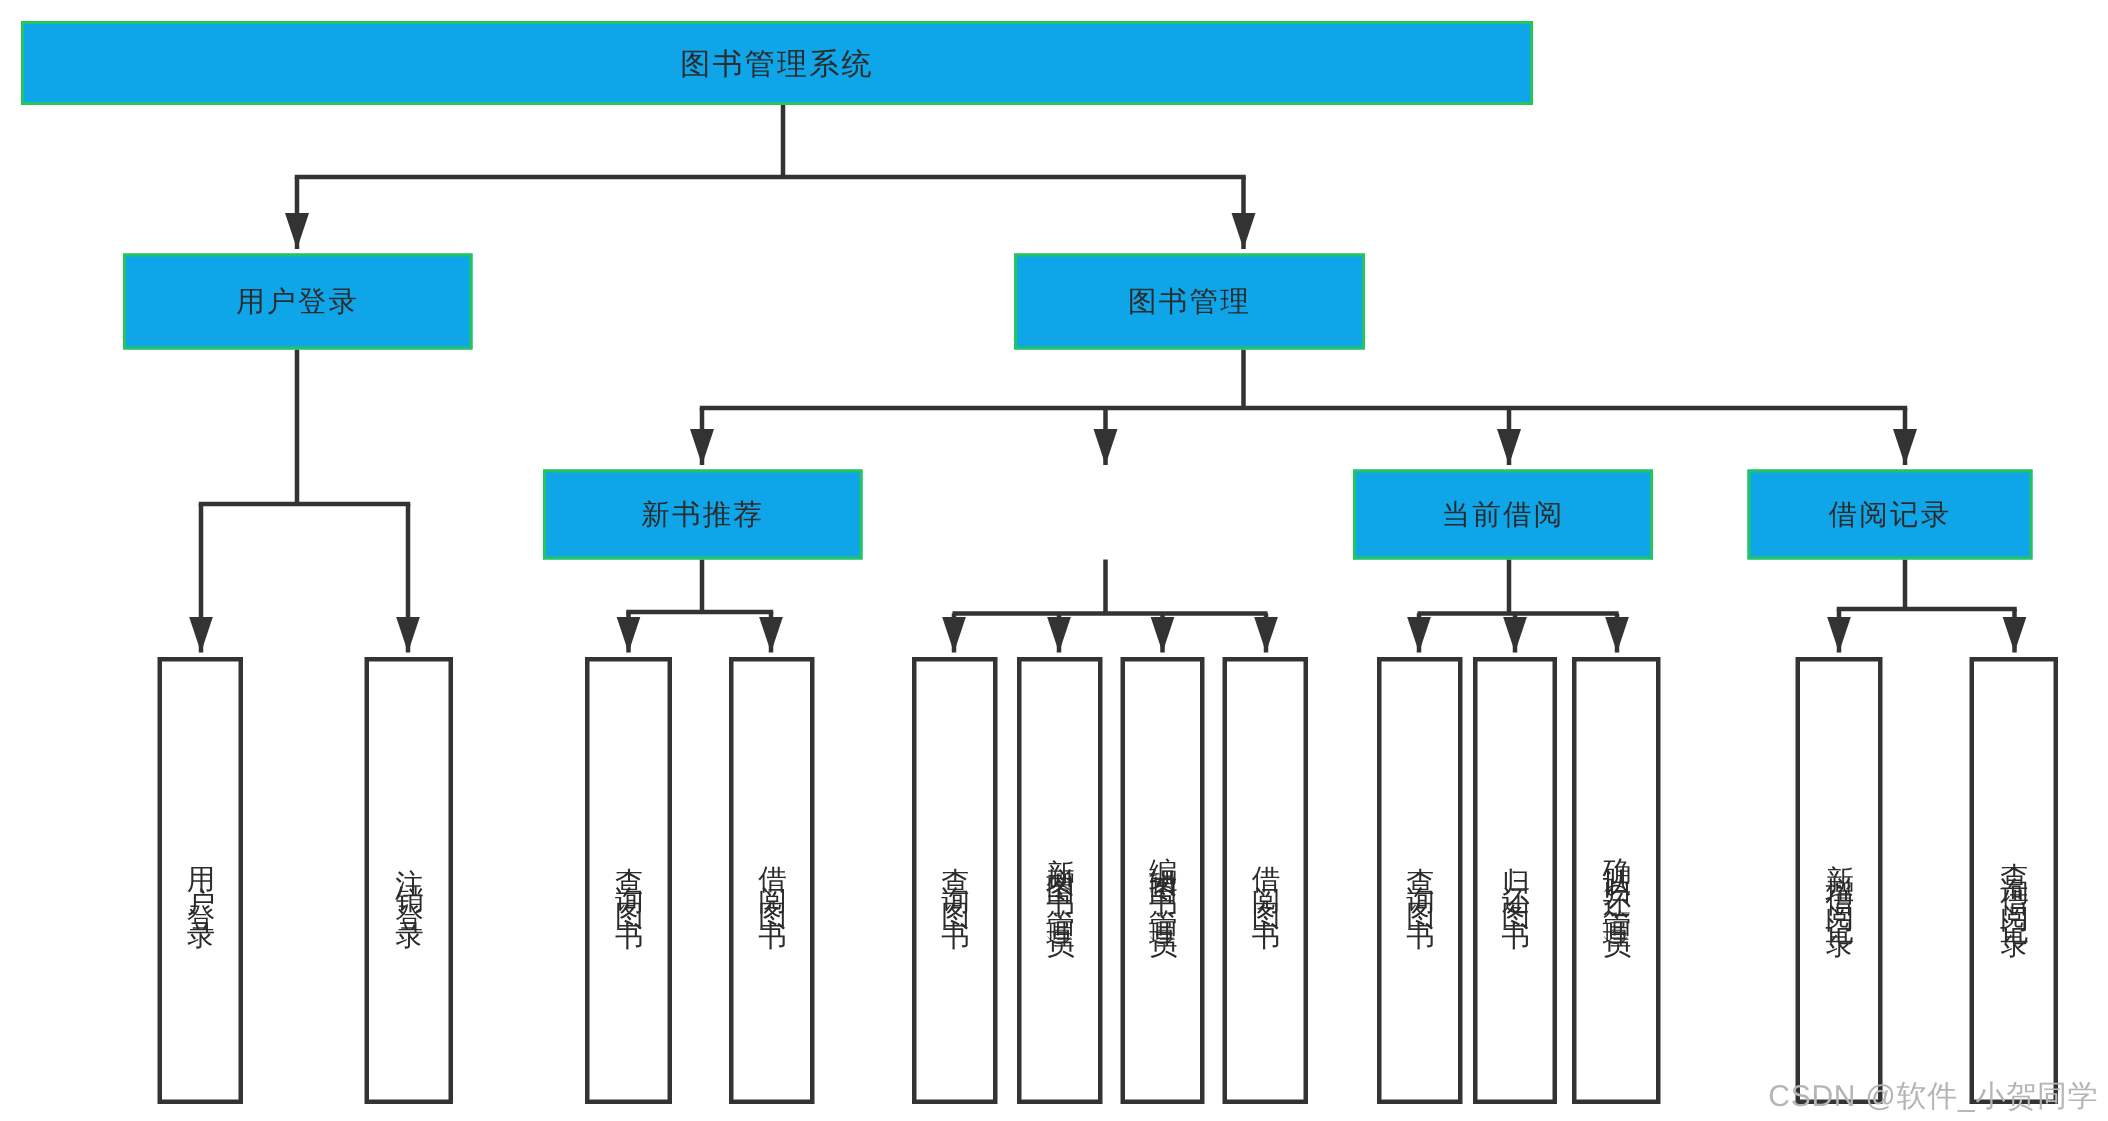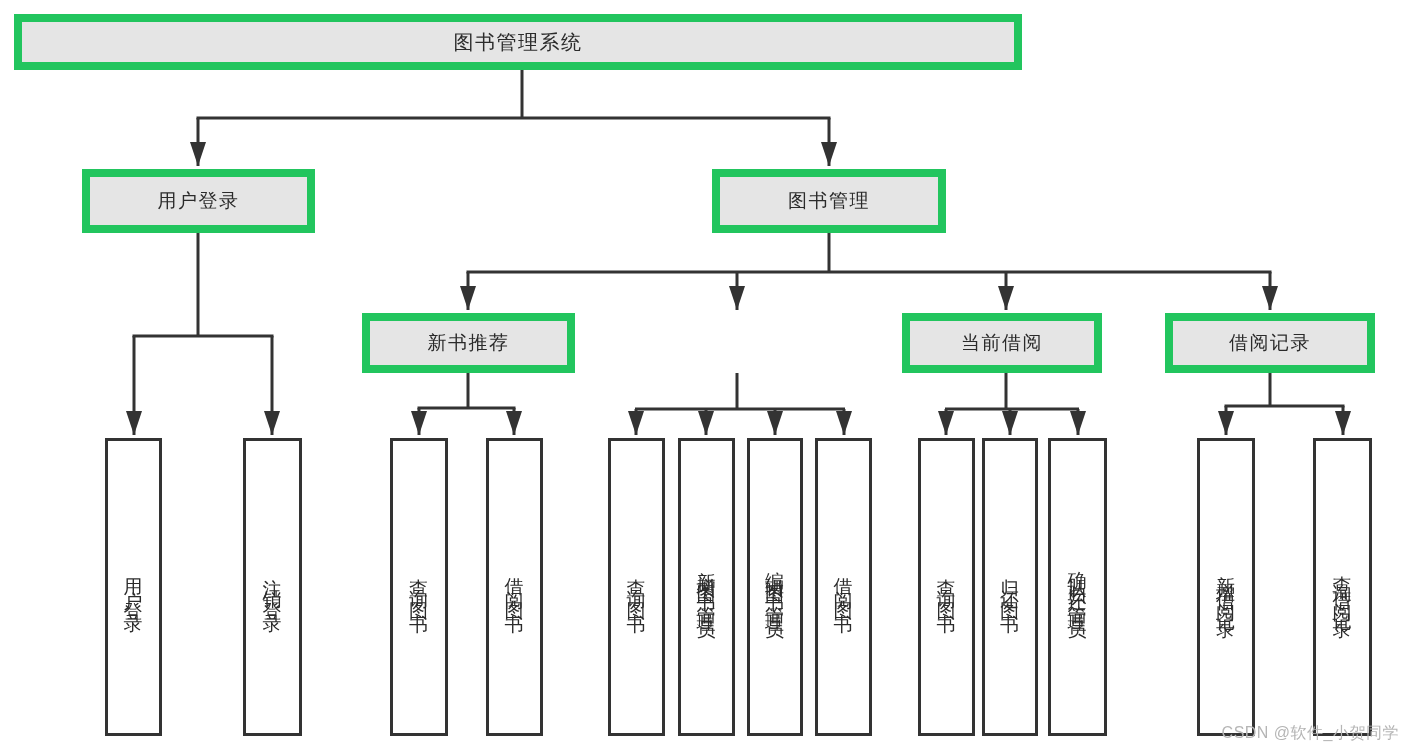--- a/index.html
+++ b/index.html
@@ -19,22 +19,22 @@
     position: absolute;
     left: 0;
     top: 0;
     width: 1405px;
     height: 747px;
     pointer-events: none;
   }
   .node {
     position: absolute;
     box-sizing: border-box;
-    border: 8px solid #22c55e;
-    background: #e5e5e5;
+    border: 2px solid #22c55e;
+    background: #0ea5e9;
     display: flex;
     align-items: center;
     justify-content: center;
     color: #2b2b2b;
     font-size: 19px;
     letter-spacing: 1.5px;
     z-index: 2;
   }
   .node.root {
     font-size: 20px;
@@ -55,21 +55,21 @@
     font-size: 19px;
     letter-spacing: 12px;
     line-height: 1;
     color: #2b2b2b;
     white-space: nowrap;
   }
   .watermark {
     position: absolute;
     right: 6px;
     bottom: 3px;
-    font-size: 16px;
+    font-size: 20px;
     color: #b5b5b5;
     letter-spacing: 0.5px;
     z-index: 3;
   }
 </style>
 </head>
 <body>
 
 <div class="canvas">
 
@@ -123,31 +123,31 @@
     </g>
   </svg>
 
   <div class="node root" style="left:14px; top:14px; width:1008px; height:56px;">
     <span>图书管理系统</span>
   </div>
 
   <div class="node" style="left:82px; top:169px; width:233px; height:64px;">
     <span>用户登录</span>
   </div>
-  <div class="node" style="left:712px; top:169px; width:234px; height:64px;">
+  <div class="node" style="left:676px; top:169px; width:234px; height:64px;">
     <span>图书管理</span>
   </div>
 
   <div class="node" style="left:362px; top:313px; width:213px; height:60px;text-align:center;">
     <span>新书推荐</span>
   </div>
   <div class="node" style="left:902px; top:313px; width:200px; height:60px;">
     <span>当前借阅</span>
   </div>
-  <div class="node" style="left:1165px; top:313px; width:210px; height:60px;">
+  <div class="node" style="left:1165px; top:313px; width:190px; height:60px;">
     <span>借阅记录</span>
   </div>
 
   <div class="leaf" style="left:105px; top:438px; width:57px; height:298px;">
     <span class="vtext">用户登录</span>
   </div>
   <div class="leaf" style="left:243px; top:438px; width:59px; height:298px;">
     <span class="vtext">注销登录</span>
   </div>
 

